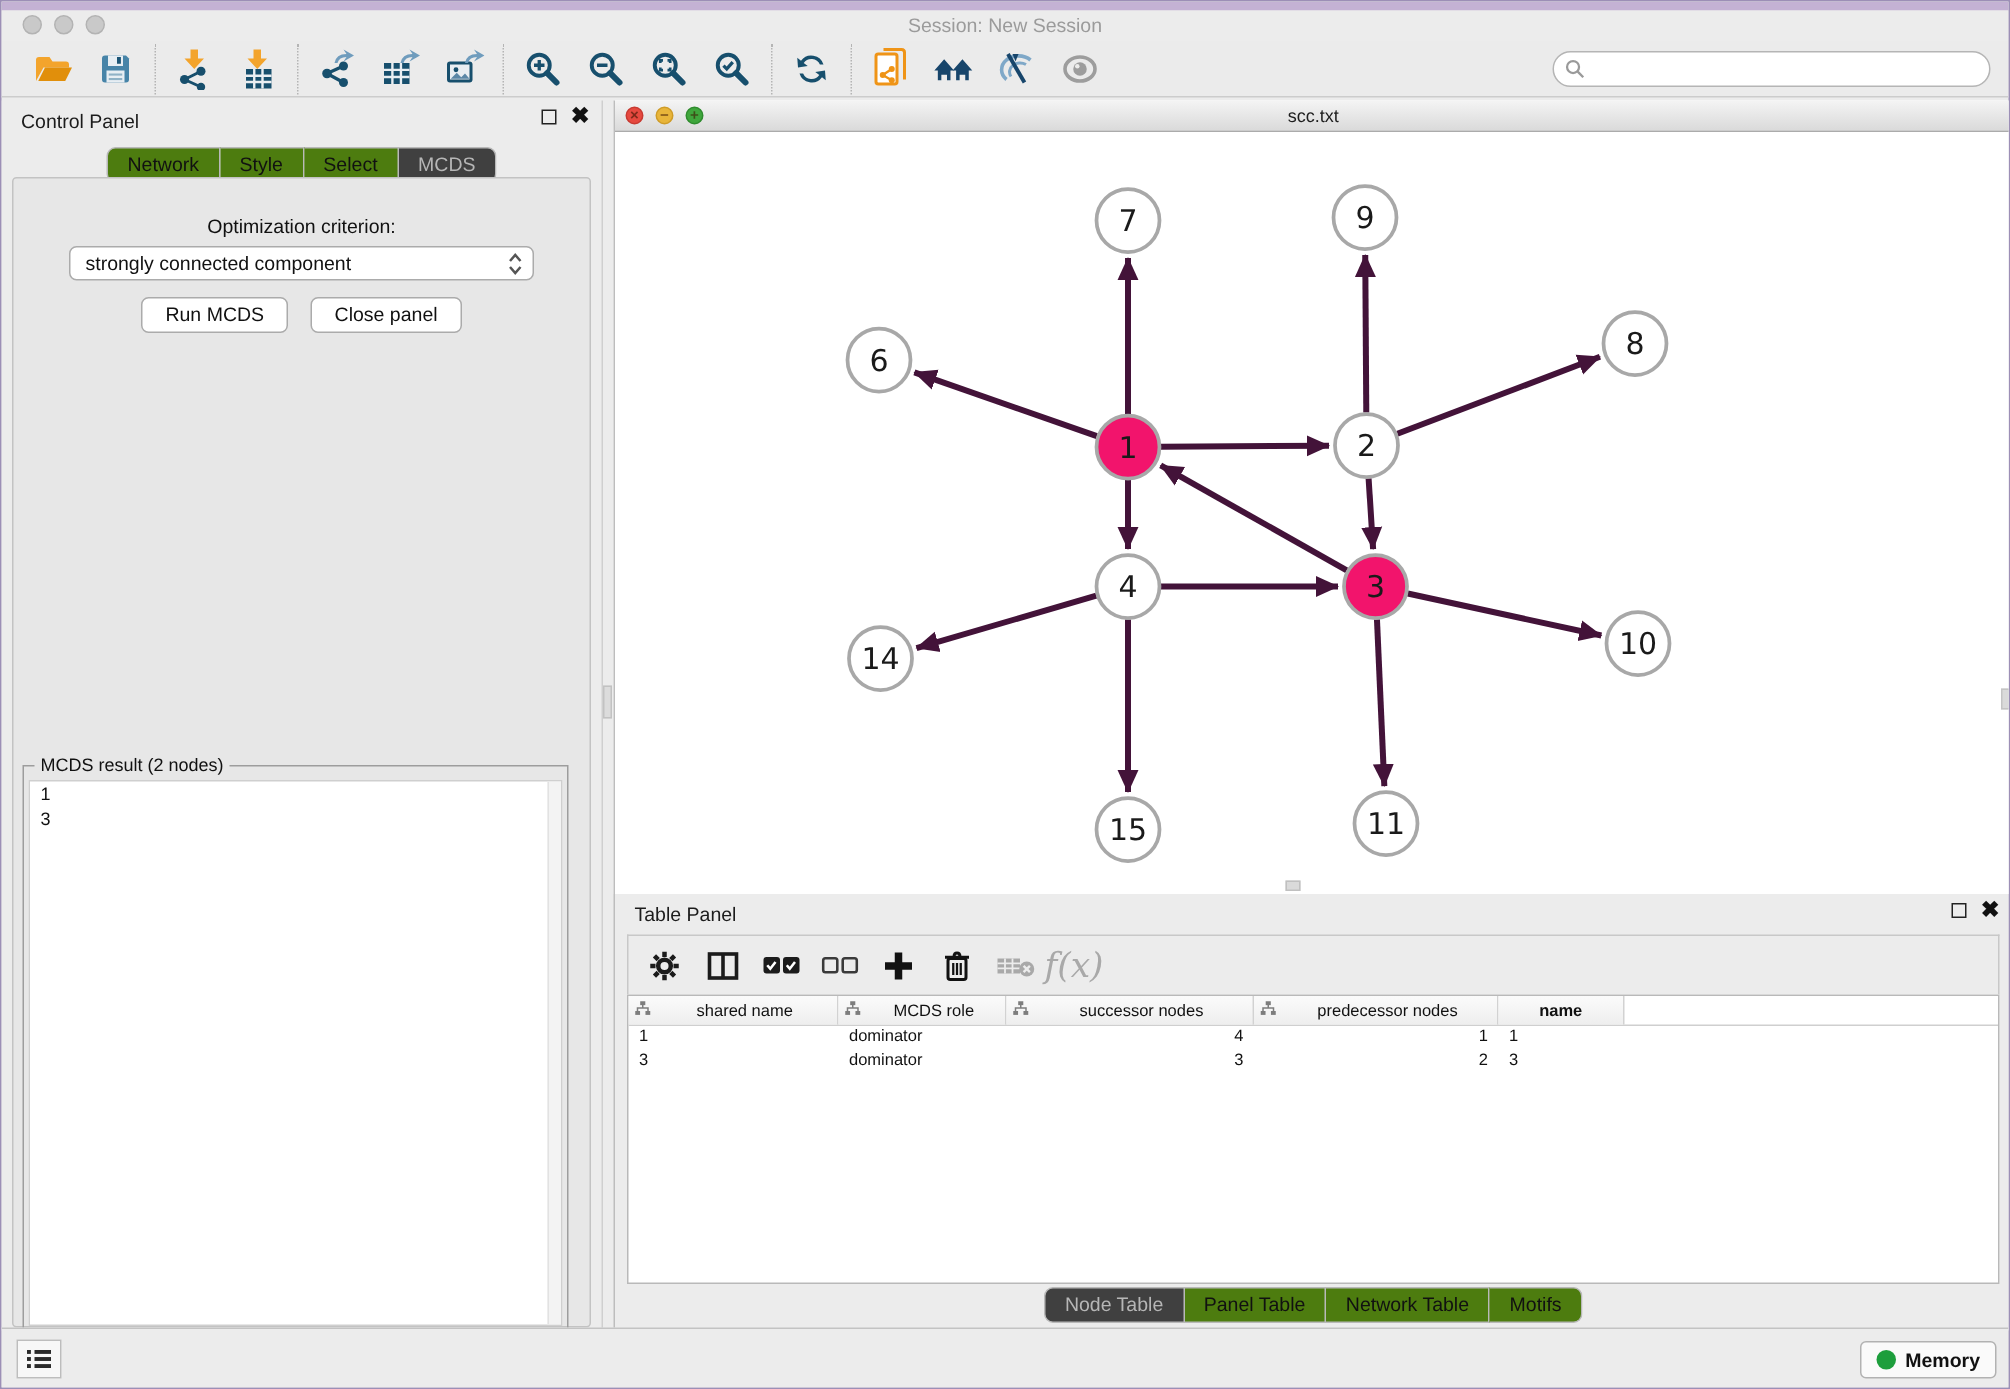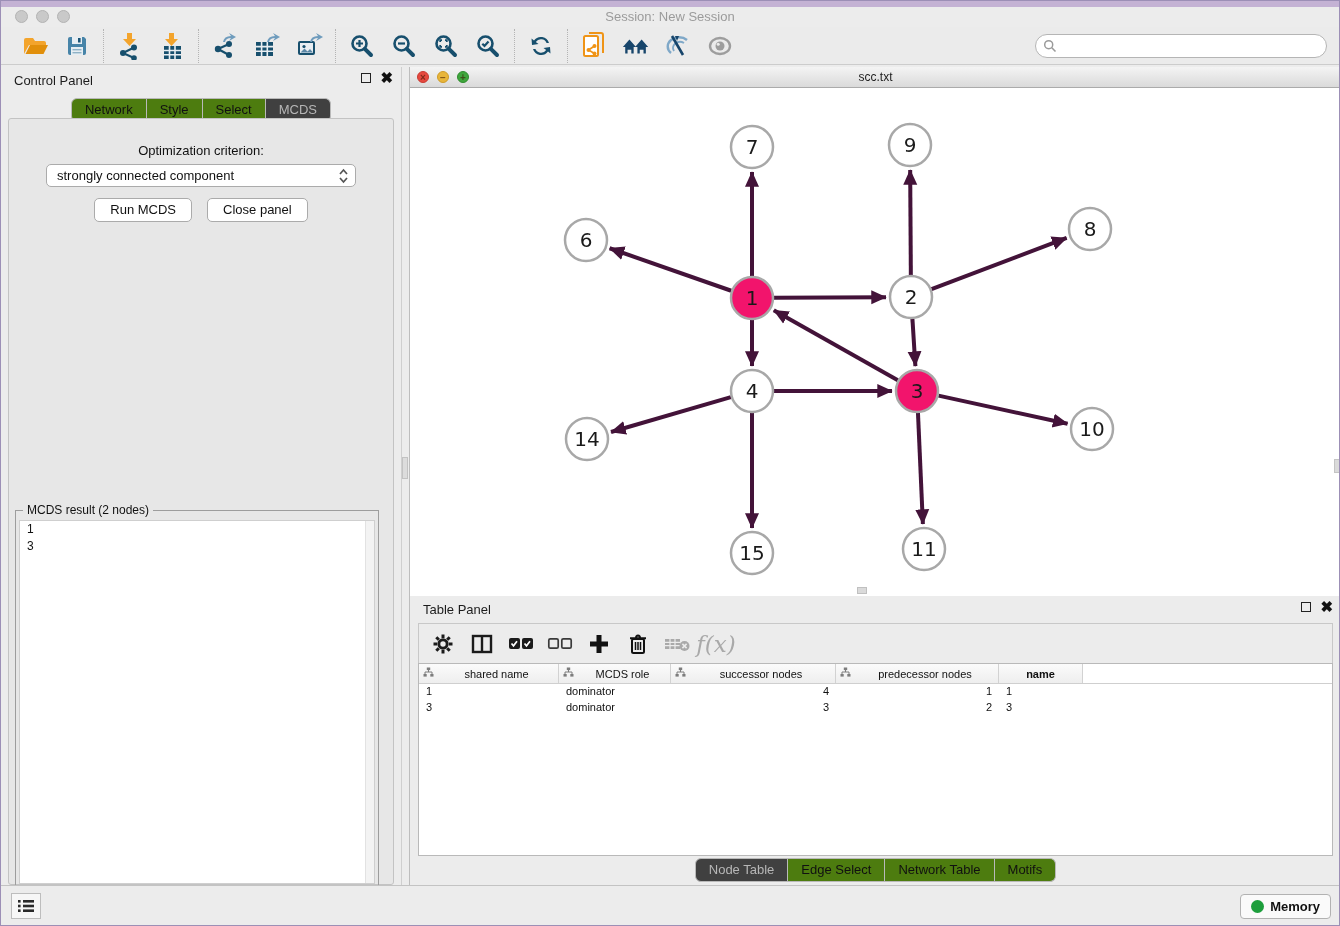--- a/index.html
+++ b/index.html
@@ -514,21 +514,21 @@
             <div class="t-cell" style="width: 140px; text-align: left;">3</div>
             <div class="t-cell" style="width: 112px; text-align: left;">dominator</div>
             <div class="t-cell" style="width: 165px; text-align: right;">3</div>
             <div class="t-cell" style="width: 163px; text-align: right;">2</div>
             <div class="t-cell" style="width: 84px; text-align: left;">3</div>
           </div>
         </div>
     </div>
     <div class="tp-tabs" id="tp-tabs">
         <div class="tab active">Node Table</div>
-        <div class="tab">Edge Select</div>
+        <div class="tab">Panel Table</div>
         <div class="tab">Network Table</div>
         <div class="tab">Motifs</div>
       </div>
   </div>
 
   <div class="status-bar">
     <div class="list-button">
       <svg width="18" height="14" viewBox="0 0 18 14">
           <g fill="#2a2a2a">
             <rect x="1" y="1" width="2.6" height="2.6"></rect>

